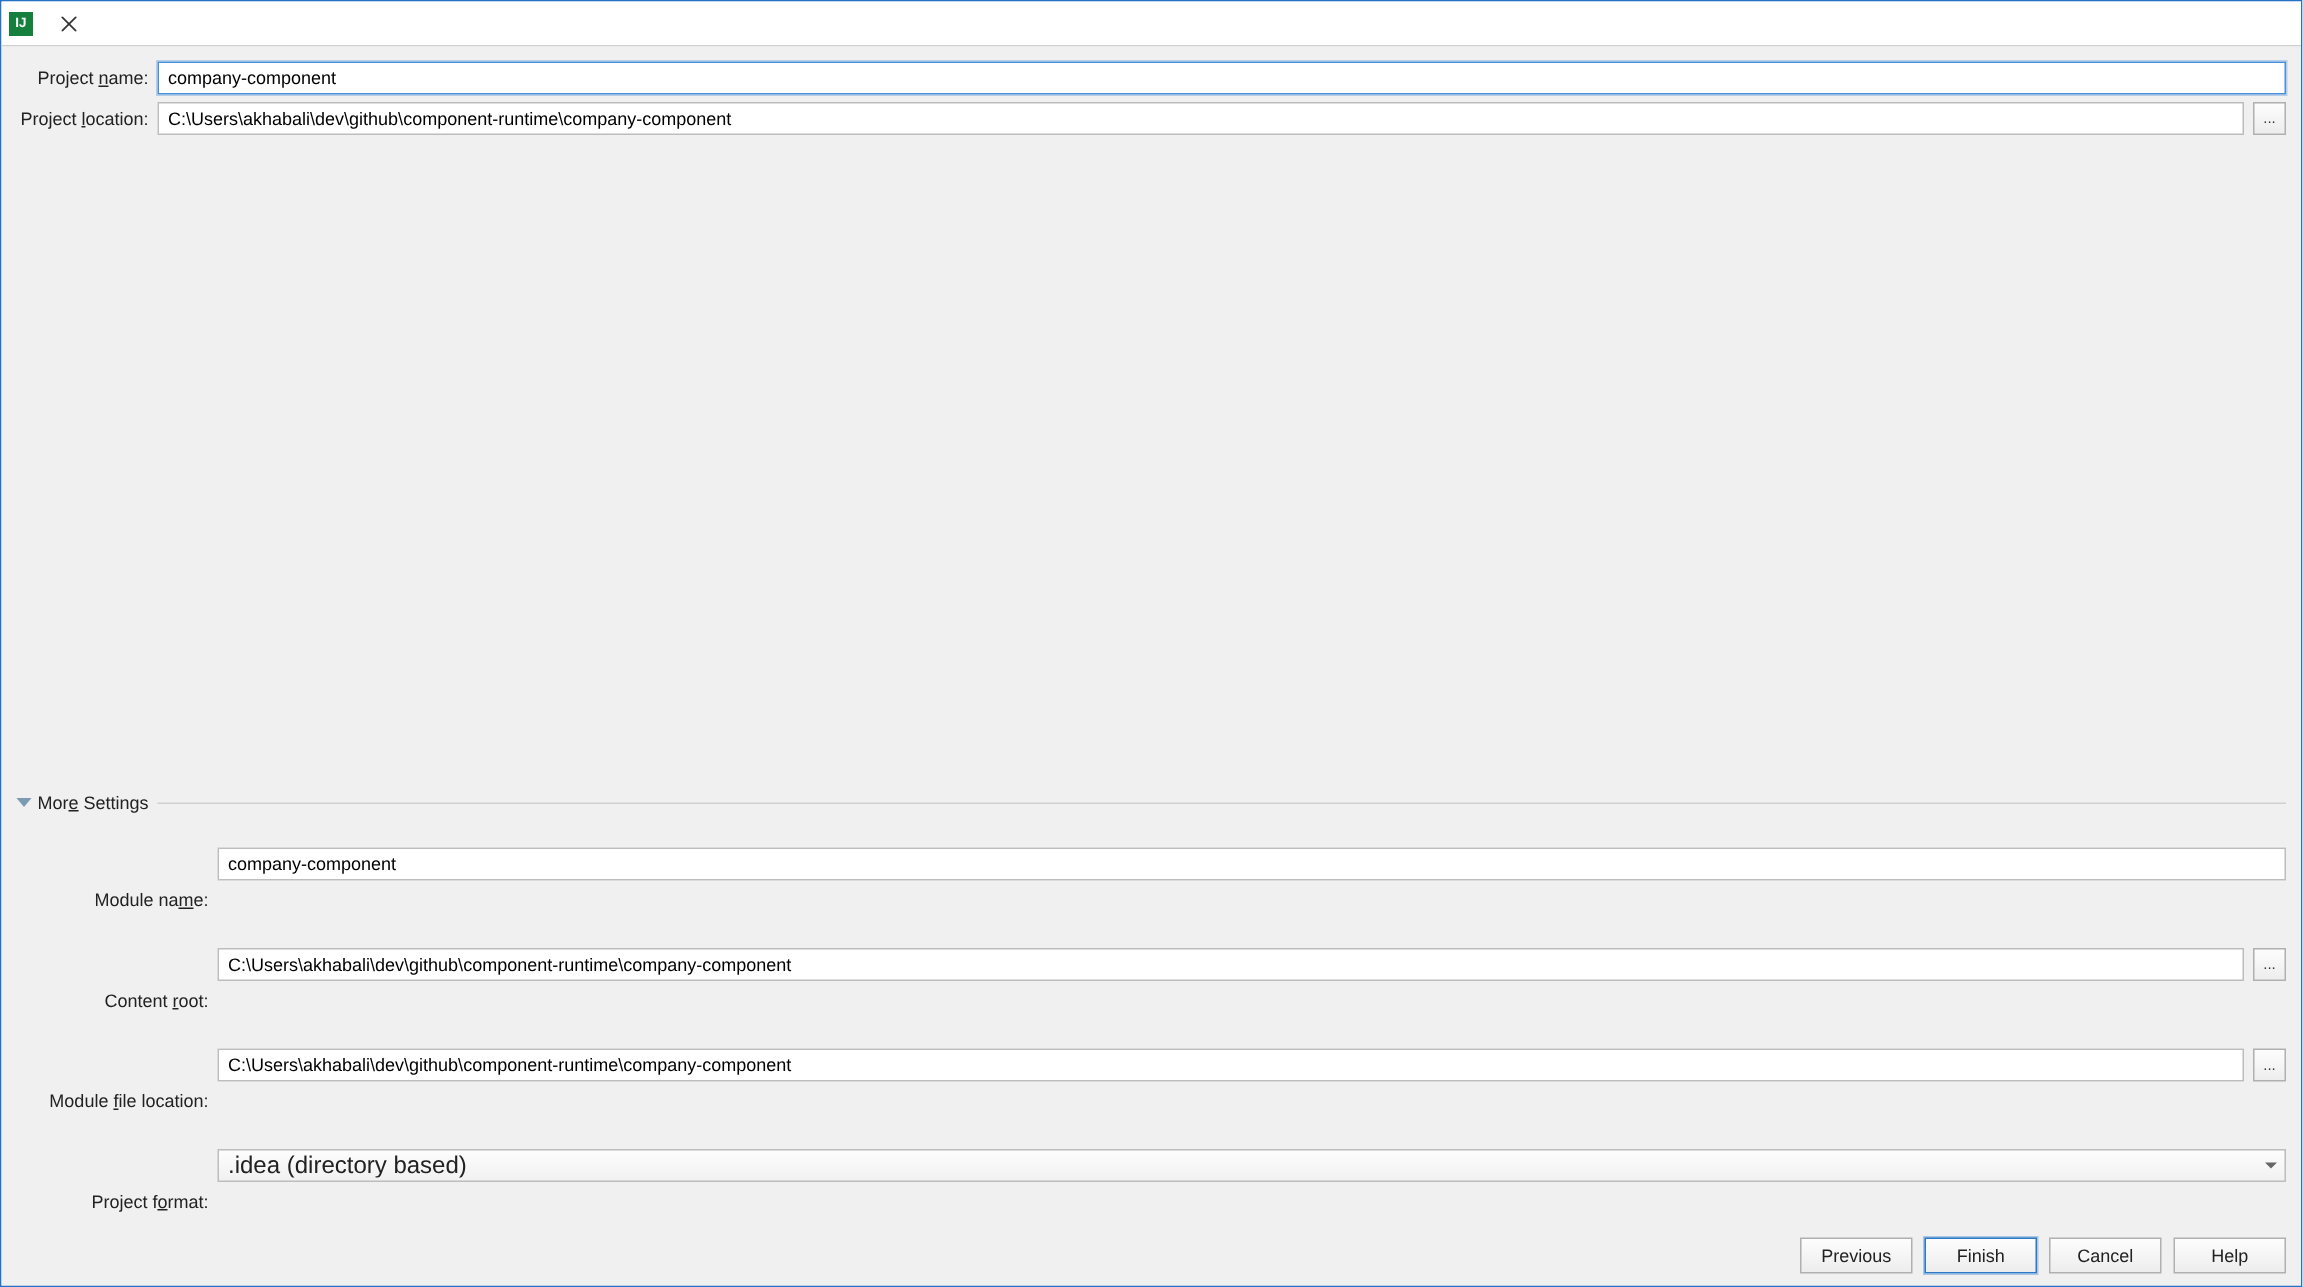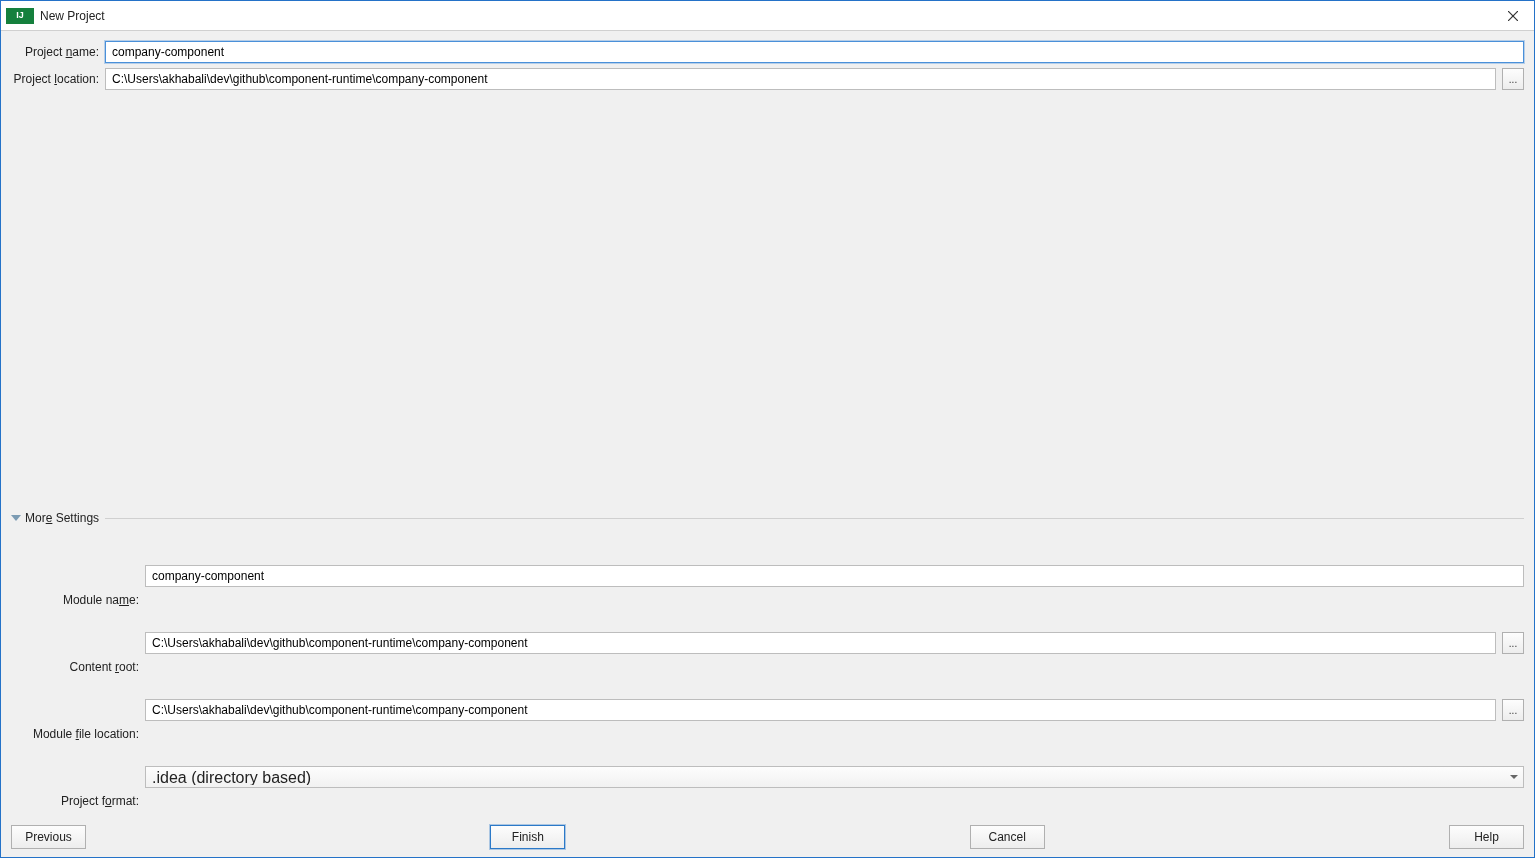--- a/index.html
+++ b/index.html
@@ -24,21 +24,21 @@
     }
     .titlebar {
       height: 30px;
       background: #fff;
       border-bottom: 1px solid #d0d0d0;
       display: flex;
       align-items: center;
       padding: 0 8px 0 5px;
     }
     .title-icon {
-      width: 28px;
+      width: 16px;
       height: 16px;
       background: #15803d;
       display: inline-flex;
       align-items: center;
       justify-content: center;
       margin-right: 6px;
       color: #fff;
       font-weight: bold;
       font-size: 9px;
       line-height: 1;
@@ -111,21 +111,21 @@
     }
 
     .spacer {
       flex: 1;
     }
 
     .section-header {
       display: flex;
       align-items: center;
       margin-top: 6px;
-      margin-bottom: 20px;
+      margin-bottom: 3px;
       cursor: pointer;
     }
     .disclosure-triangle {
       width: 0; height: 0;
       border-left: 5px solid transparent;
       border-right: 5px solid transparent;
       border-top: 6px solid #7b9bb3;
       margin-right: 4px;
     }
     .section-title {
@@ -171,21 +171,21 @@
       transform: translateY(-50%);
       pointer-events: none;
       width: 0; height: 0;
       border-left: 4px solid transparent;
       border-right: 4px solid transparent;
       border-top: 4px solid #666;
     }
 
     .button-bar {
       display: flex;
-      justify-content: space-between;
+      justify-content: flex-end;
       gap: 8px;
       padding-top: 12px;
     }
     .btn {
       min-width: 75px;
       height: 24px;
       border: 1px solid #b0b0b0;
       background: linear-gradient(#fdfdfd,#ededed);
       font-family: inherit;
       font-size: 12px;
@@ -202,21 +202,20 @@
       text-decoration: underline;
     }
   </style>
 </head>
 <body>
 
 <div class="dialog">
 
   <div class="titlebar">
     <span class="title-icon">IJ</span>
-    <span class="titlebar-title">New Project</span>
     <div class="close-button">
       <svg width="10" height="10" viewBox="0 0 10 10">
         <line x1="0" y1="0" x2="10" y2="10" stroke="currentColor" stroke-width="1.2"></line>
         <line x1="10" y1="0" x2="0" y2="10" stroke="currentColor" stroke-width="1.2"></line>
       </svg>
     </div>
   </div>
 
   <div class="main">
 

